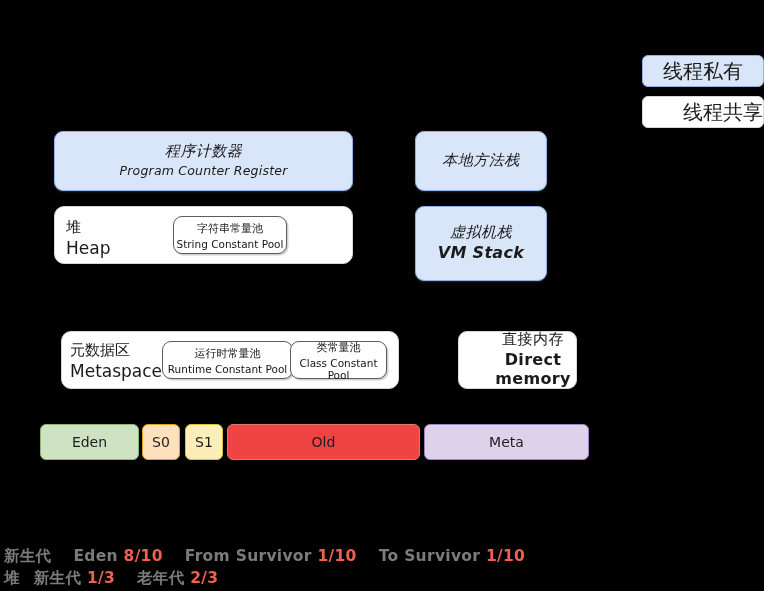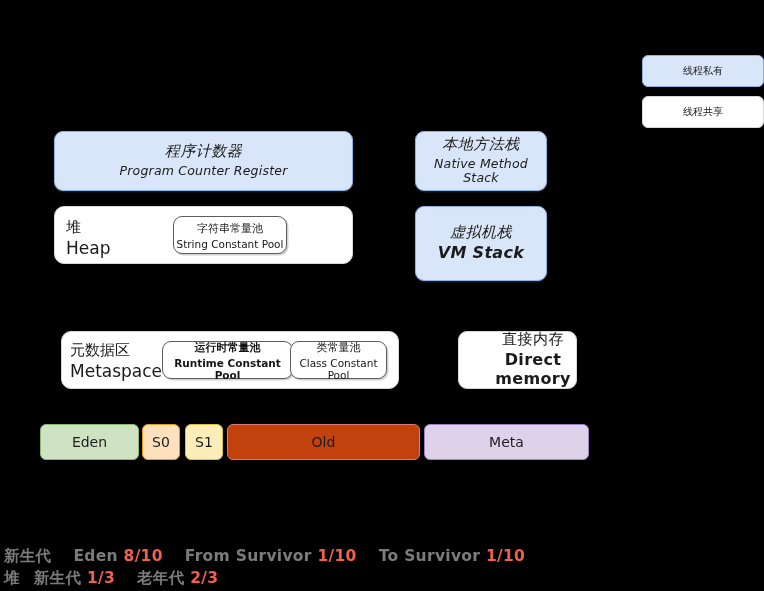--- a/index.html
+++ b/index.html
@@ -101,21 +101,21 @@
   .subbox .en { font-size: 10.5px; margin-top: 2px; }
 
   
   .legend-box {
     position: absolute;
     box-sizing: border-box;
     border-radius: 6px;
     display: flex;
     align-items: center;
     justify-content: center;
-    font-size: 10px;
+    font-size: 20px;
     color: #1b1b1b;
   }
   .legend-private {
     background: #d9e5f8;
     border: 1.4px solid #93aee0;
   }
   .legend-shared {
     background: #ffffff;
     border: 1.4px solid #d8d8d8;
   }
@@ -152,32 +152,31 @@
 </style>
 </head>
 <body style="background: rgb(0, 0, 0);">
 
 <div id="canvas">
 
   <div class="legend-box legend-private" style="left:642px; top:55px; width:122px; height:32px;">
     <span>线程私有</span>
   </div>
 
-  <div class="legend-box legend-shared" style="left:642px; top:96px; width:122px; height:32px;">
+  <div class="legend-box legend-shared" style="left:642px; top:96px; width:122px; height:32px;justify-content:flex-end;">
     <span>线程共享</span>
   </div>
 
   <div class="box private" style="left:54px; top:131px; width:299px; height:60px;">
     <span class="cn">程序计数器</span>
     <span class="en">Program Counter Register</span>
   </div>
 
   <div class="box private" style="left:415px; top:131px; width:132px; height:60px;">
     <span class="cn">本地方法栈</span>
-    <span class="en">Native Method Stack</span>
   </div>
 
   <div class="container-box" style="left:54px; top:206px; width:299px; height:58px;"></div>
 
   <div class="container-label" style="left:66px; top:218px;">
     <span class="cn">堆</span>
     <span class="en">Heap</span>
   </div>
 
   <div class="subbox" style="left:173px; top:216px; width:114px; height:38px;">
@@ -190,21 +189,21 @@
     <span class="en">VM Stack</span>
   </div>
 
   <div class="container-box" style="left:61px; top:331px; width:338px; height:58px;"></div>
 
   <div class="container-label" style="left:70px; top:341px;">
     <span class="cn">元数据区</span>
     <span class="en">Metaspace</span>
   </div>
 
-  <div class="subbox" style="left:162px; top:341px; width:131px; height:38px;font-weight:bold;">
+  <div class="subbox" style="left:162px; top:341px; width:131px; height:38px;">
     <span class="cn">运行时常量池</span>
     <span class="en">Runtime Constant Pool</span>
   </div>
 
   <div class="subbox" style="left:290px; top:341px; width:97px; height:38px;">
     <span class="cn">类常量池</span>
     <span class="en">Class Constant Pool</span>
   </div>
 
   <div class="box shared big-en" style="left:458px; top:331px; width:119px; height:58px;">
@@ -217,21 +216,21 @@
   </div>
 
   <div class="seg" style="left: 142px; width: 38px; background: rgb(253, 225, 189); border: 1.5px solid rgb(230, 160, 32);">
     <span>S0</span>
   </div>
 
   <div class="seg" style="left: 185px; width: 38px; background: rgb(251, 238, 184); border: 1.5px solid rgb(223, 193, 58);">
     <span>S1</span>
   </div>
 
-  <div class="seg" style="left: 227px; width: 193px; background: #c2410c; border: 1.5px solid rgb(224, 121, 108);">
+  <div class="seg" style="left: 227px; width: 193px; background: #ef4444; border: 1.5px solid rgb(224, 121, 108);">
     <span>Old</span>
   </div>
 
   <div class="seg" style="left: 424px; width: 165px; background: rgb(221, 210, 234); border: 1.5px solid rgb(161, 131, 196);">
     <span>Meta</span>
   </div>
 
   <div class="footer-line" style="top:546px;">
     <span>新生代</span><span class="sp-wide"></span><span>Eden</span>&nbsp;<span class="frac">8/10</span><span class="sp-wide"></span><span>From Survivor</span>&nbsp;<span class="frac">1/10</span><span class="sp-wide"></span><span>To Survivor</span>&nbsp;<span class="frac">1/10</span>
   </div>

